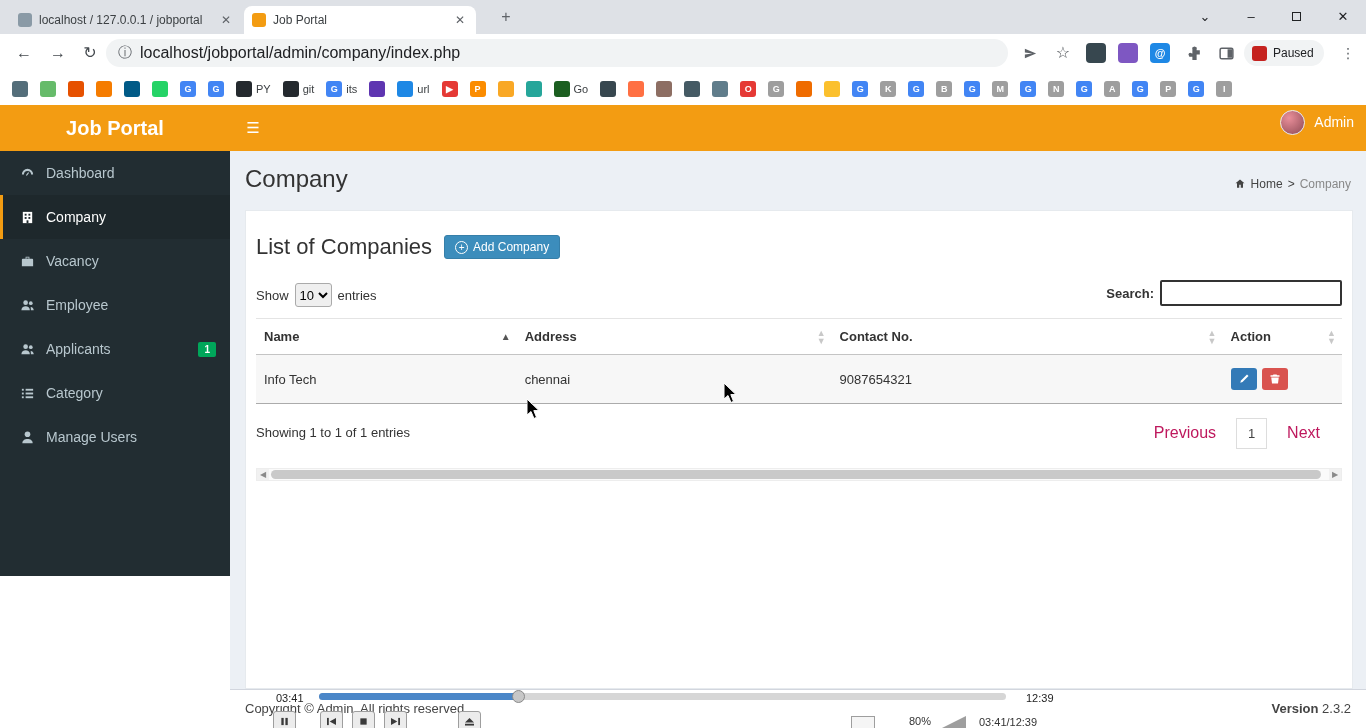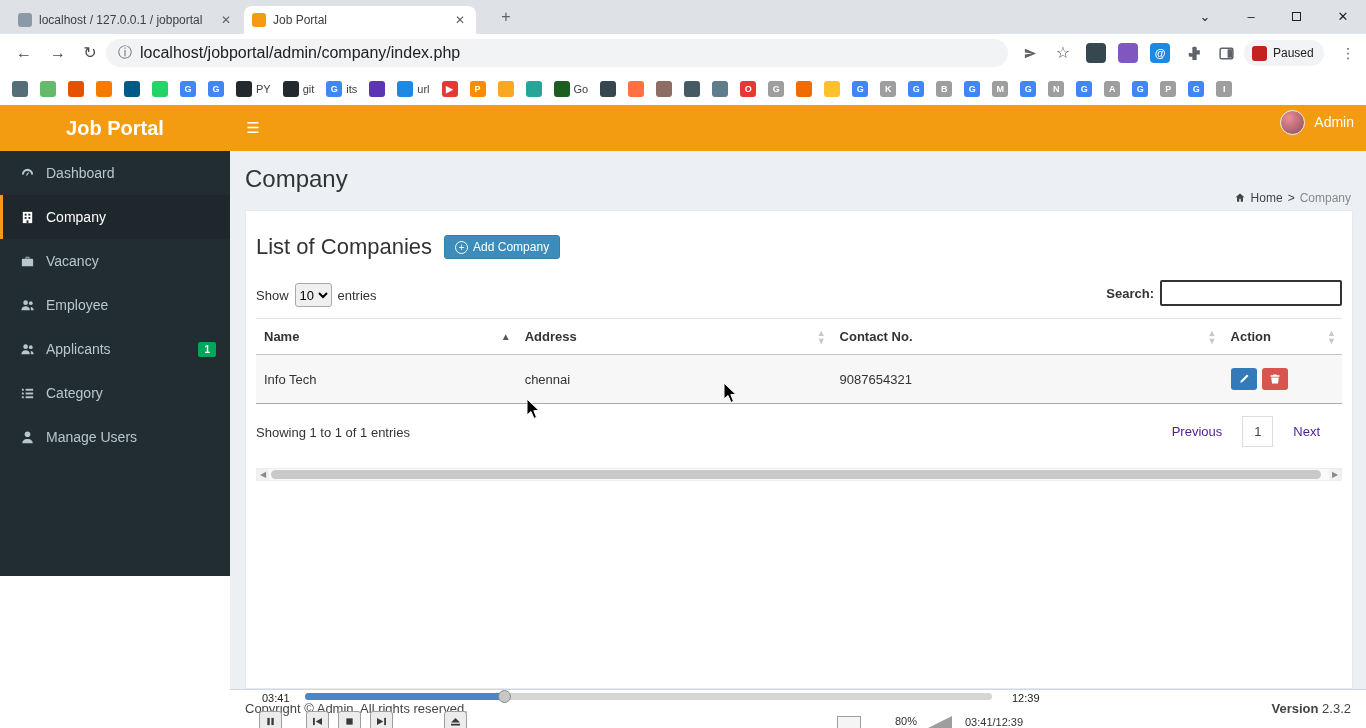--- a/index.html
+++ b/index.html
@@ -43,21 +43,21 @@
   .uname { color:#fff; font-size:14px; }
 
   .sidebar { position:absolute; left:0; top:151px; width:230px; height:425px; background:#222d32; }
   .sitem { display:flex; align-items:center; gap:11px; height:44px; padding-left:17px; color:#b8c7ce; font-size:14px; border-left:3px solid transparent; }
   .sitem svg { width:15px; height:15px; flex:none; }
   .sitem.active { background:#1e282c; color:#fff; border-left-color:#f39c12; }
   .sbadge { margin-left:auto; margin-right:14px; background:#00a65a; color:#fff; font-size:10px; font-weight:bold; padding:2px 6px; border-radius:2px; }
 
   .main { position:absolute; left:230px; top:151px; width:1136px; height:577px; background:#ecf0f5; }
   .pagetitle { position:absolute; left:15px; top:14px; font-size:24px; font-weight:400; color:#333; }
-  .breadcrumb { position:absolute; right:15px; top:26px; font-size:12px; color:#444; display:flex; align-items:center; gap:5px;margin-top:14px; }
+  .breadcrumb { position:absolute; right:15px; top:26px; font-size:12px; color:#444; display:flex; align-items:center; gap:5px; }
   .breadcrumb svg { width:12px; height:12px; }
   .bc-cur { color:#888; }
 
   .box { position:absolute; left:15px; right:13px; top:59px; bottom:39px; background:#fff; border:1px solid #e6eaee; padding:10px; }
   .alert { height:30px; background:#00a65a; color:#fff; font-size:13px; font-weight:bold; display:flex; align-items:center; justify-content:center; }
   .listrow { margin-top:13px; display:flex; align-items:center; gap:12px; }
   .listtitle { font-size:22px; font-weight:400; color:#333; }
   .addbtn { background:#3c8dbc; color:#fff; font-size:12px; border:1px solid #367fa9; border-radius:3px; padding:4px 10px; display:flex; align-items:center; gap:5px; }
   .addplus { display:inline-block; width:13px; height:13px; border:1px solid #fff; border-radius:50%; text-align:center; line-height:11px; font-size:10px; }
   .controls { margin-top:20px; height:30px; position:relative; font-size:13px; color:#333; }
@@ -75,33 +75,33 @@
   .c-name{width:24%;} .c-addr{width:29%;} .c-cont{width:36%;} .c-act{width:11%;}
   .actcell { display:flex; gap:5px; }
   .abtn { width:26px; height:22px; border-radius:3px; border:none; display:flex; align-items:center; justify-content:center; }
   .abtn svg { width:12px; height:12px; }
   .abtn.edit { background:#337ab7; }
   .abtn.del { background:#d9534f; }
 
   .inforow { margin-top:12px; height:34px; position:relative; }
   .dtinfo { position:absolute; left:0; top:9px; font-size:13px; color:#333; }
   .paging { position:absolute; right:8px; top:0; display:flex; align-items:center; }
-  .pgbtn { font-size:13px; color:#4c1d95; padding:8px 14px; }
+  .pgbtn { font-size:16px; color:#be185d; padding:8px 14px; }
   .pgnum { width:31px; height:31px; border:1px solid #ddd; background:#fff; color:#444; font-size:13px; display:flex; align-items:center; justify-content:center; margin:0 6px; }
 
   .hscroll { margin-top:18px; height:13px; background:#fafafa; border:1px solid #ededed; position:relative; }
   .harrow { position:absolute; top:0; width:12px; height:11px; color:#8a8a8a; font-size:8px; line-height:11px; text-align:center; background:#f1f1f1; }
   .hthumb { position:absolute; left:14px; right:20px; top:1px; height:9px; background:#c9c9c9; border-radius:5px; }
 
   .footer { position:absolute; left:0; right:0; bottom:0; height:39px; background:#fff; border-top:1px solid #d2d6de; font-size:13px; color:#444; }
   .copyr { position:absolute; left:15px; top:11px; }
   .verz { position:absolute; right:15px; top:11px; }
 
   
-  .player { position:absolute; left:2px; top:0; width:1114px; height:728px; pointer-events:none; z-index:50;padding-left:44px; }
+  .player { position:absolute; left:16px; top:0; width:1114px; height:728px; pointer-events:none; z-index:50;padding-left:44px; }
   .ptime { position:absolute; font-size:11px; color:#222; background:#fff; padding:1px 2px; }
   .pbar { position:absolute; left:303px; top:693px; width:687px; height:7px; background:#d6d6d6; border-radius:4px; }
   .pfill { position:absolute; left:0; top:0; height:7px; background:#4a86c8; border-radius:4px 0 0 4px; }
   .phandle { position:absolute; top:-3px; width:13px; height:13px; background:#c7c7c7; border:1px solid #8a8a8a; border-radius:50%; }
   .pbtn { position:absolute; top:711px; width:23px; height:20px; background:#ececec; border:1px solid #9e9e9e; border-radius:3px; display:flex; align-items:center; justify-content:center; }
   .pbtn svg { width:11px; height:9px; fill:#3a3a3a; }
   .pbox { position:absolute; left:835px; top:716px; width:24px; height:14px; border:1px solid #9e9e9e; background:#f5f5f5; }
   .ptxt { position:absolute; font-size:11px; color:#333; }
 
   .cursor { position:absolute; z-index:100; pointer-events:none; }

